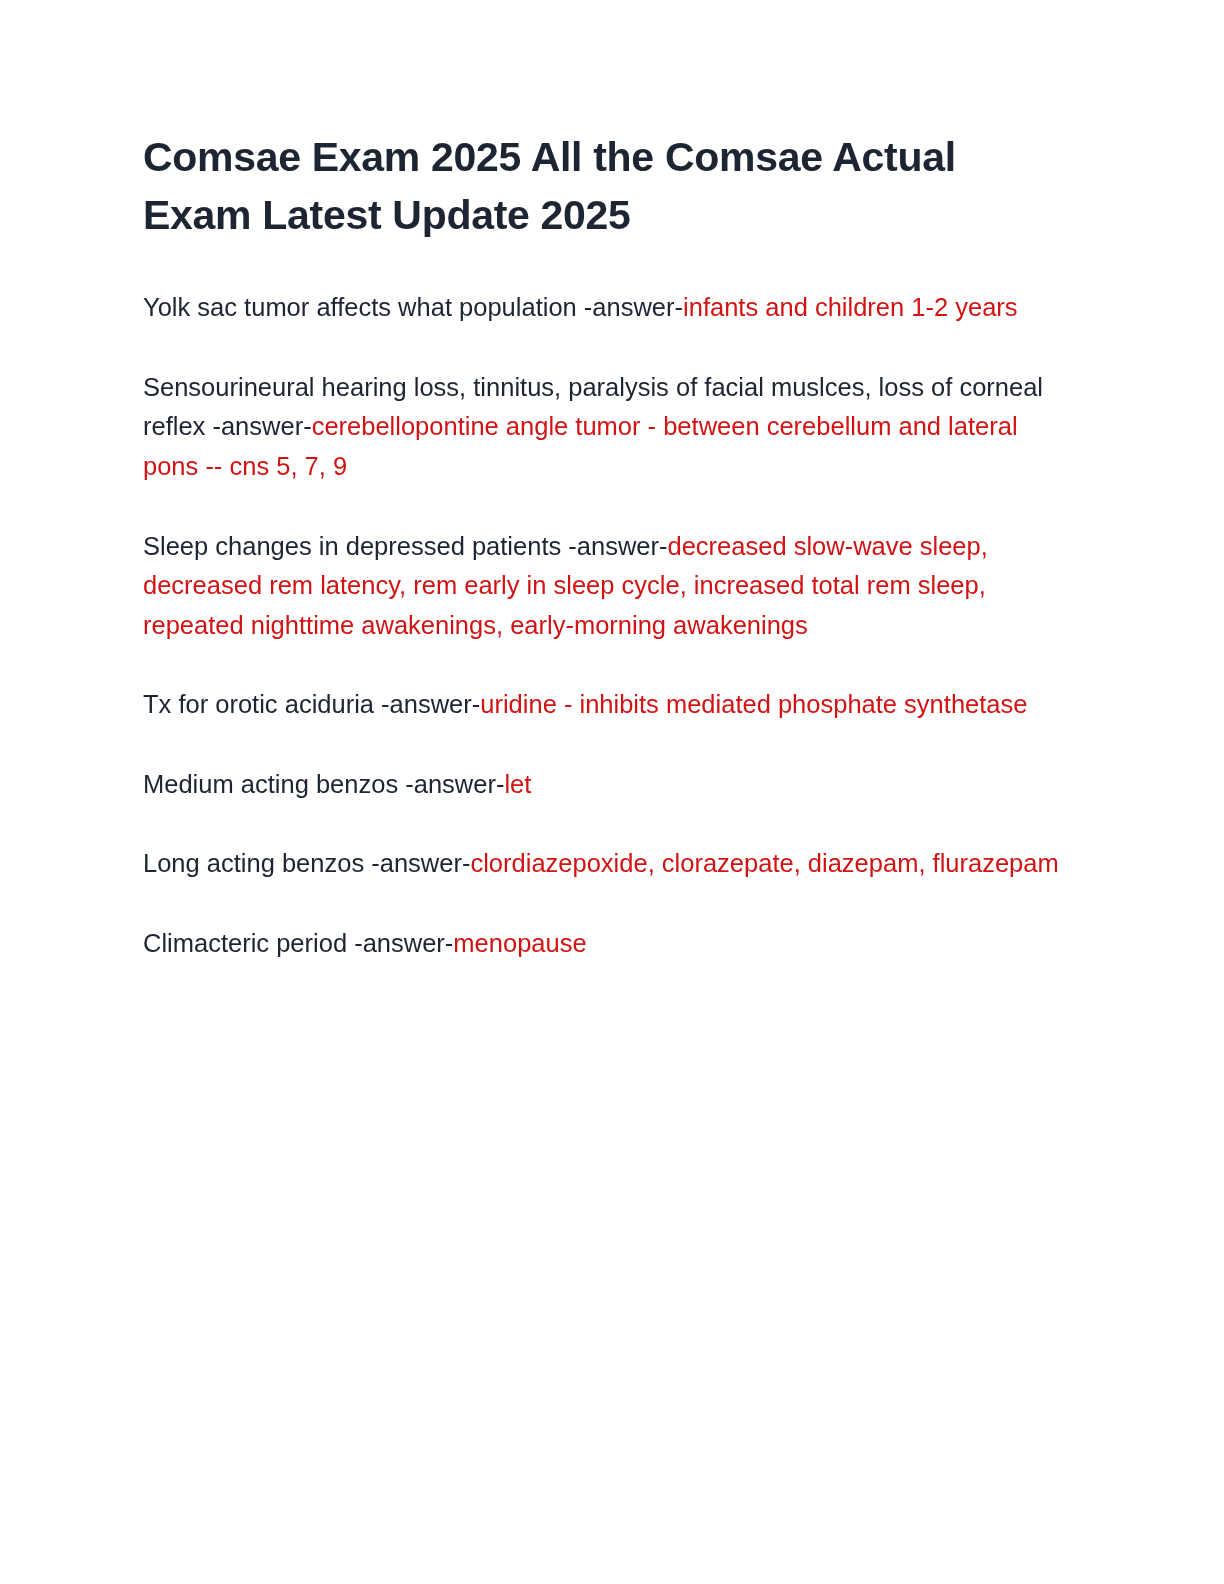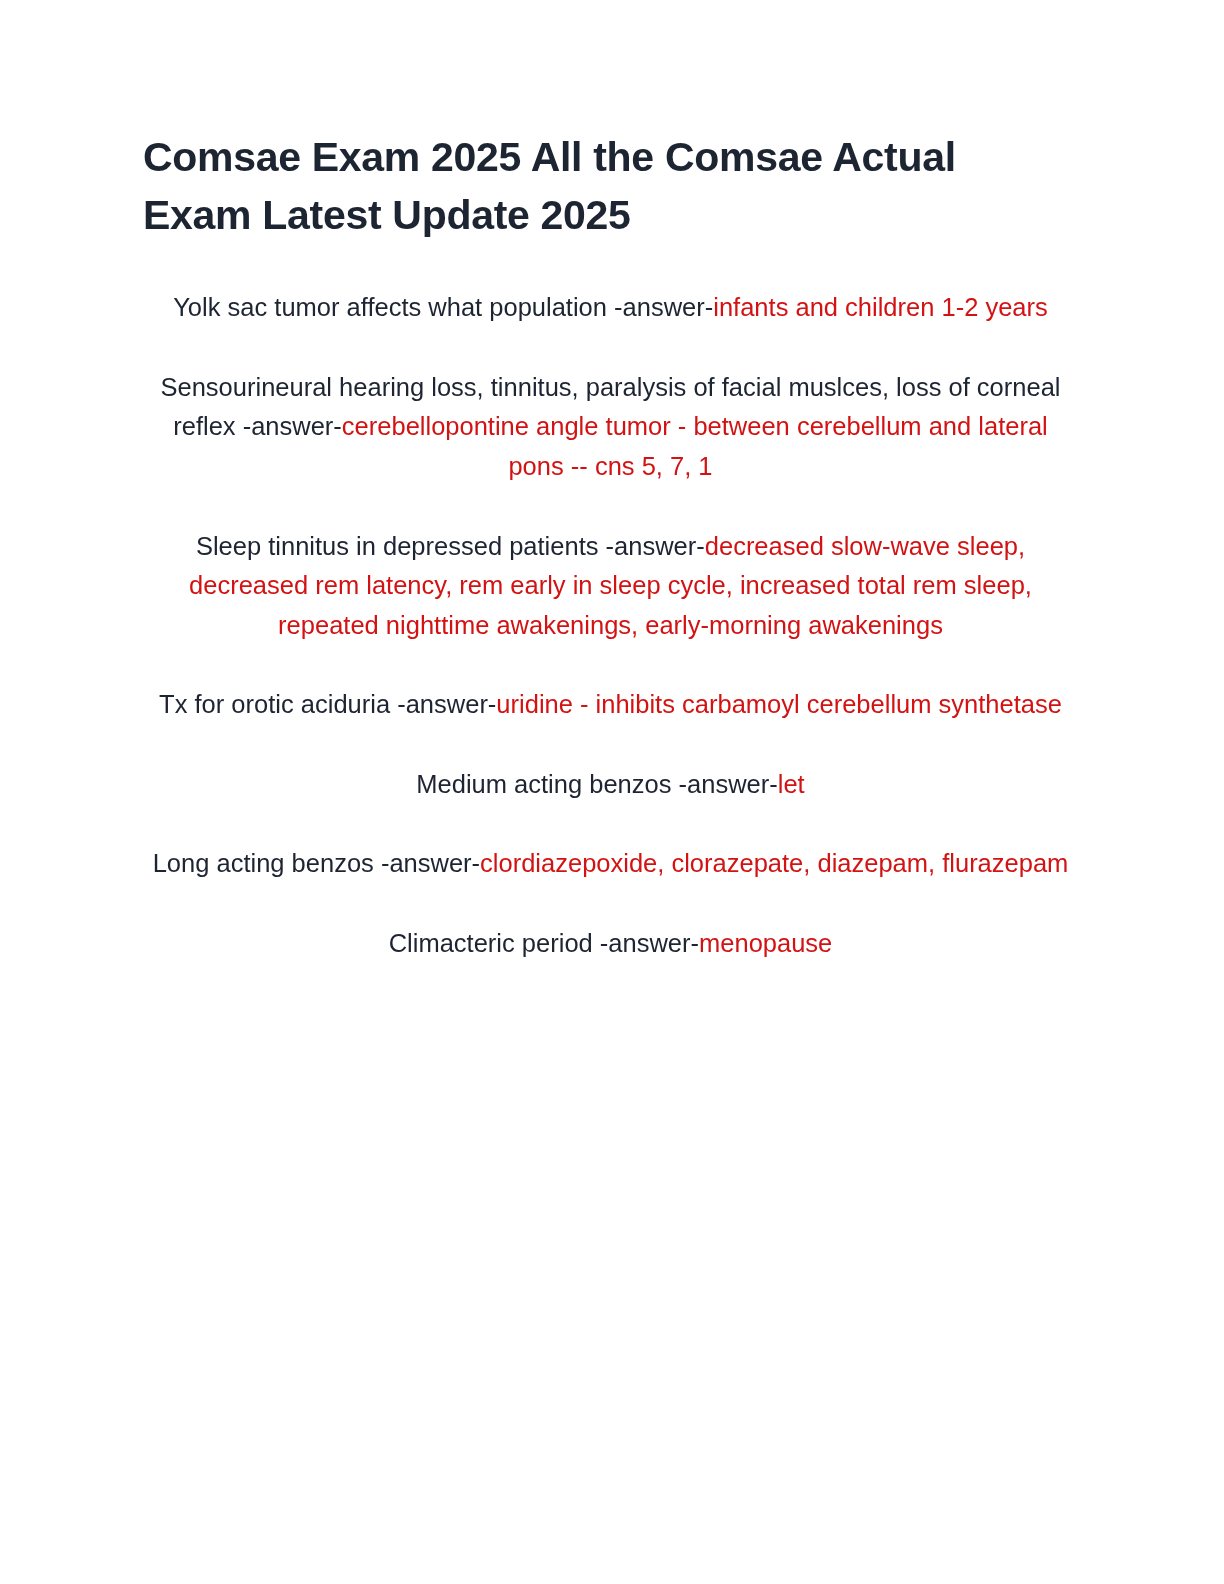--- a/index.html
+++ b/index.html
@@ -28,21 +28,20 @@
     letter-spacing: -0.3px;
     margin: 0 0 44px 0;
     max-width: 830px;
   }
   .qa-block {
     margin: 0 0 40px 0;
     font-size: 25.5px;
     line-height: 1.55;
     color: #1d2432;
     max-width: 935px;
-    text-align: center;
   }
   .qa-block:last-child {
     margin-bottom: 0;
     margin-top: 24px;
   }
   .q-text {
     color: #1d2432;
   }
   .a-text {
     color: #d31313;
@@ -60,32 +59,32 @@
   <h1 class="doc-title">Comsae Exam 2025 All the Comsae Actual Exam Latest Update 2025</h1>
 
   <div class="qa-list">
 
     <p class="qa-block">
       <span class="q-text">Yolk sac tumor affects what population -answer-</span><span class="a-text">infants and children 1-2 years</span>
       
     </p>
 
     <p class="qa-block">
-      <span class="q-text">Sensourineural hearing loss, tinnitus, paralysis of facial muslces, loss of corneal reflex -answer-</span><span class="a-text">cerebellopontine angle tumor - between cerebellum and lateral pons -- cns 5, 7, 1</span>
+      <span class="q-text">Sensourineural hearing loss, tinnitus, paralysis of facial muslces, loss of corneal reflex -answer-</span><span class="a-text">cerebellopontine angle tumor - between cerebellum and lateral pons -- cns 5, 7, 9</span>
       
     </p>
 
     <p class="qa-block">
-      <span class="q-text">Sleep tinnitus in depressed patients -answer-</span><span class="a-text">decreased slow-wave sleep, decreased rem latency, rem early in sleep cycle, increased total rem sleep, repeated nighttime awakenings, early-morning awakenings</span>
+      <span class="q-text">Sleep changes in depressed patients -answer-</span><span class="a-text">decreased slow-wave sleep, decreased rem latency, rem early in sleep cycle, increased total rem sleep, repeated nighttime awakenings, early-morning awakenings</span>
       
     </p>
 
 
     <p class="qa-block">
-      <span class="q-text">Tx for orotic aciduria -answer-</span><span class="a-text">uridine - inhibits carbamoyl cerebellum synthetase</span>
+      <span class="q-text">Tx for orotic aciduria -answer-</span><span class="a-text">uridine - inhibits mediated phosphate synthetase</span>
       
     </p>
 
 
     <p class="qa-block">
       <span class="q-text">Medium acting benzos -answer-</span><span class="a-text">let</span>
     </p>
 
     <p class="qa-block">
       <span class="q-text">Long acting benzos -answer-</span><span class="a-text">clordiazepoxide, clorazepate, diazepam, flurazepam</span>

